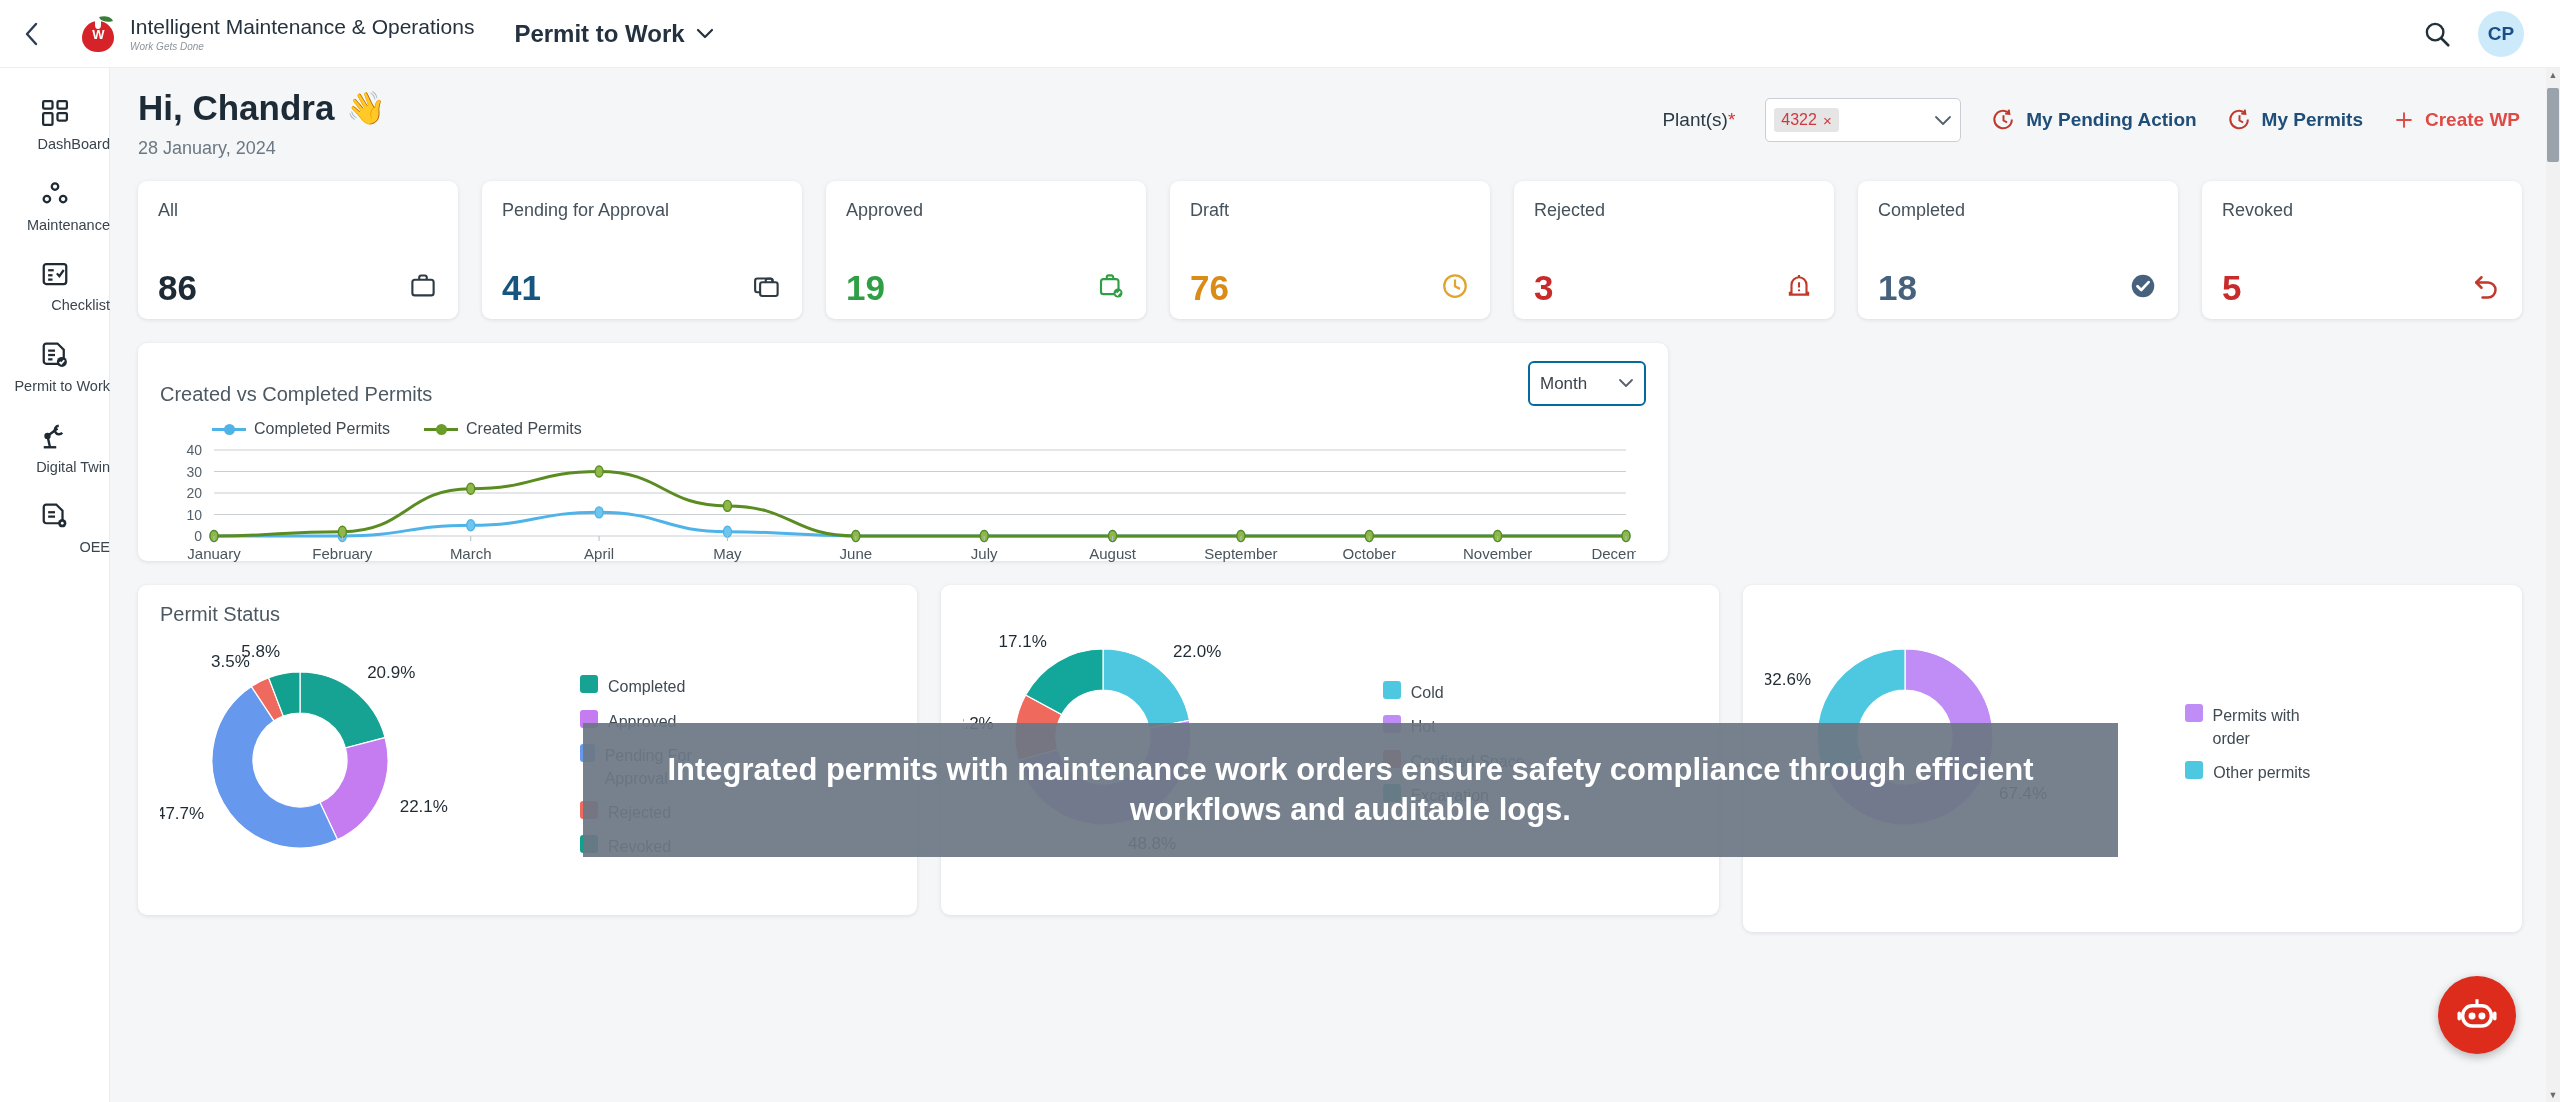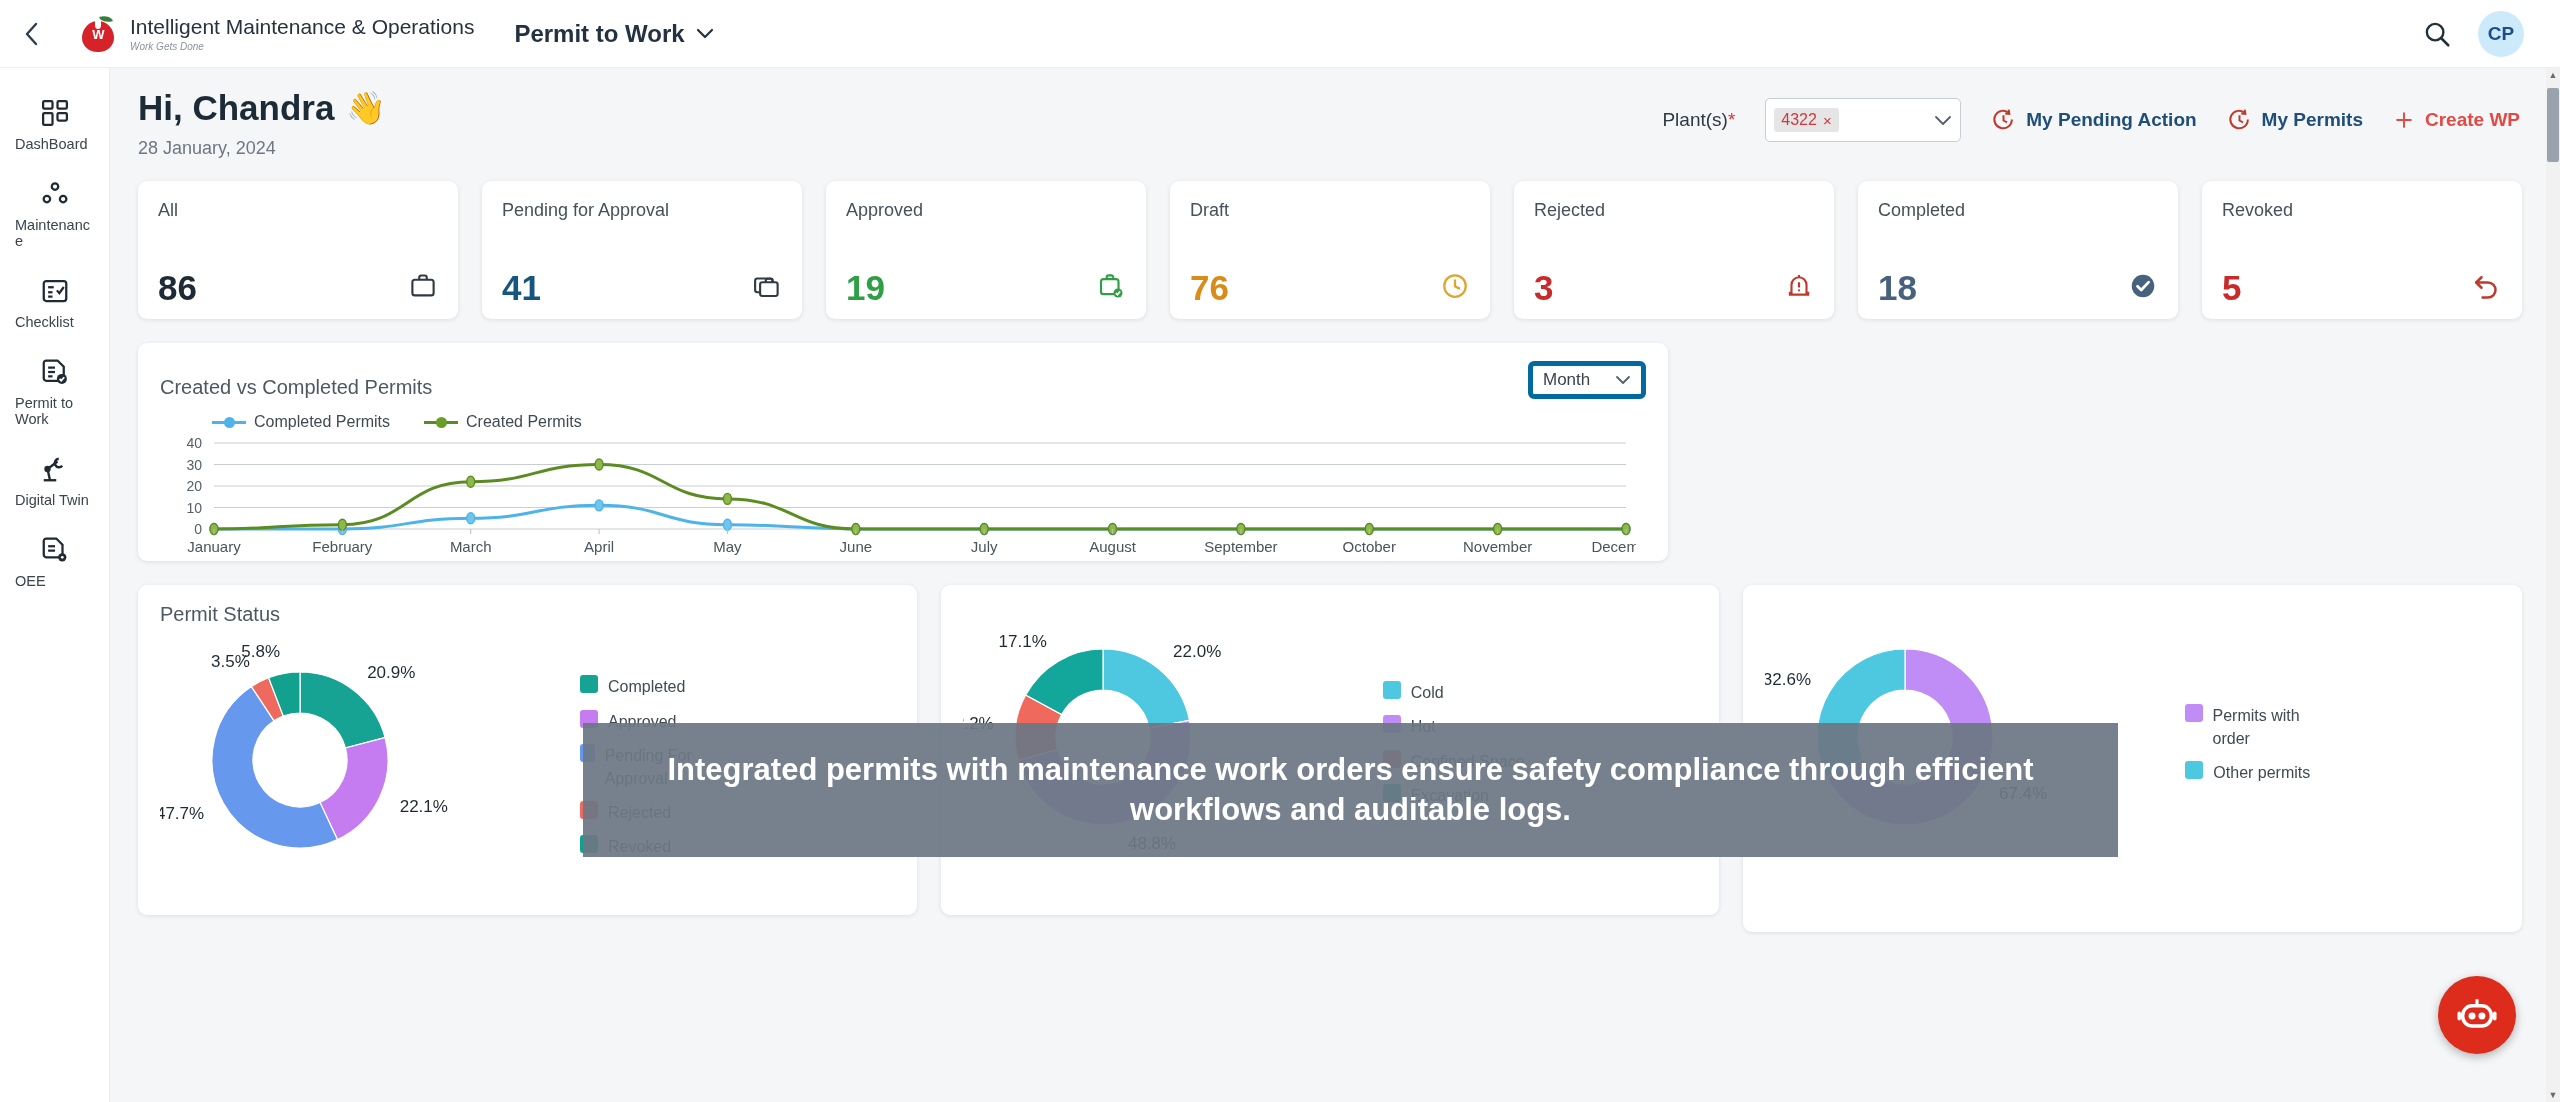--- a/index.html
+++ b/index.html
@@ -57,21 +57,21 @@
     color:#1c4f87; font-size:19px; font-weight:600; cursor:pointer;
   }
 
   
   .sidebar {
     position:absolute; left:0; top:68px; width:110px; height:1034px;
     background:#ffffff; border-right:1px solid #ececec; z-index:25;
     padding-top:14px;
   }
   .nav-item {
-    width:110px; padding:14px 15px 10px; text-align:left; cursor:pointer;
+    width:110px; padding:14px 0 10px; text-align:right; cursor:pointer;
   }
   .nav-item .nav-ic { height:34px; display:flex; align-items:center; justify-content:center; color:#1f2a33; }
   .nav-item .nav-lb {
     margin-top:6px; font-size:14.5px; color:#3a454e; line-height:1.15; word-break:break-word;
   }
 
   
   .content { position:absolute; left:110px; top:68px; width:2450px; height:1034px; }
 
   .greet-row { display:flex; align-items:flex-start; padding:20px 40px 0 28px; }
@@ -116,21 +116,21 @@
 
   
   .panel-row { display:flex; gap:24px; padding:24px 38px 0 28px; }
   .panel {
     background:#ffffff; border-radius:9px; box-shadow:0 1px 4px rgba(20,30,40,.10);
     padding:18px 22px 16px; position:relative;
   }
   .panel-title { font-size:20px; color:#4d5962; }
   .panel-head { display:flex; align-items:flex-end; }
   .period-select {
-    margin-left:auto; width:118px; height:38px; border:5px solid #0369a1; border-radius:6px;
+    margin-left:auto; width:118px; height:45px; border:2px solid #0369a1; border-radius:6px;
     background:#fff; display:flex; align-items:center; padding:0 10px;
     font-size:17px; color:#3a444d; cursor:pointer;
   }
   .period-select .sc { margin-left:auto; color:#56616b; font-size:13px; }
 
   .legend-row { display:flex; gap:34px; margin:14px 0 6px 52px; }
   .legend-item { display:flex; align-items:center; gap:8px; font-size:16px; color:#3f4a53; }
   .legend-line { width:34px; height:3px; position:relative; }
   .legend-line i {
     position:absolute; left:12px; top:-4px; width:11px; height:11px; border-radius:50%;

